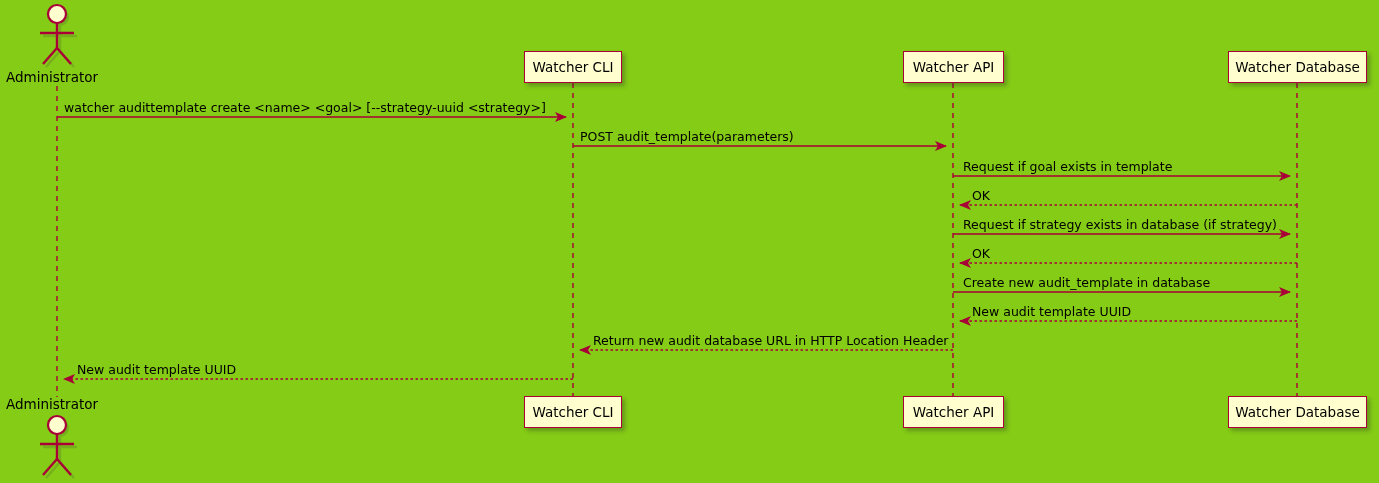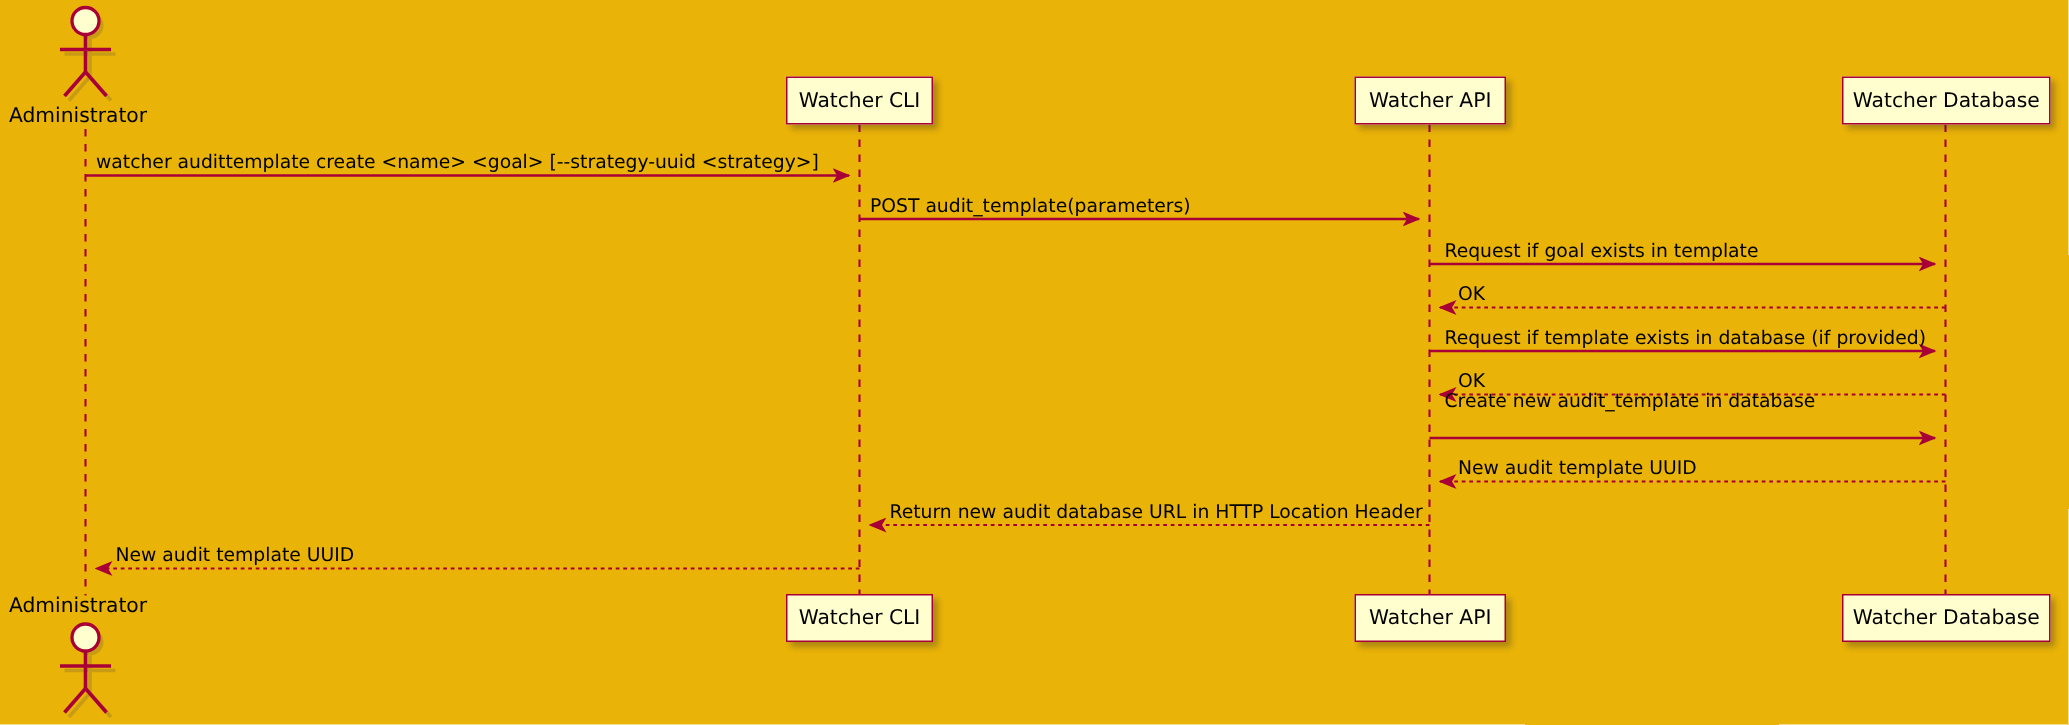--- a/index.html
+++ b/index.html
@@ -9,21 +9,21 @@
     background: #FFFFFF;
   }
   body {
     font-family: "DejaVu Sans", sans-serif;
   }
   #diagram {
     position: relative;
     width: 1379px;
     height: 483px;
     overflow: hidden;
-    background: #eab308;
+    background: #84cc16;
   }
   #diagram svg {
     position: absolute;
     left: 0;
     top: 0;
   }
   .msg-label {
     position: absolute;
     font-family: "DejaVu Sans", sans-serif;
     font-size: 12.5px;
@@ -158,25 +158,25 @@
   </div>
 
   <div class="msg-label" style="left:64px; top:101px;">watcher audittemplate create &lt;name&gt; &lt;goal&gt; [--strategy-uuid &lt;strategy&gt;]</div>
 
   <div class="msg-label" style="left:580px; top:130px;">POST audit_template(parameters)</div>
 
   <div class="msg-label" style="left:963px; top:160px;">Request if goal exists in template</div>
 
   <div class="msg-label" style="left:972px; top:189px;">OK</div>
 
-  <div class="msg-label" style="left:963px; top:218px;">Request if template exists in database (if provided)</div>
+  <div class="msg-label" style="left:963px; top:218px;">Request if strategy exists in database (if strategy)</div>
 
   <div class="msg-label" style="left:972px; top:247px;">OK</div>
 
-  <div class="msg-label" style="left:963px; top:260px;">Create new audit_template in database</div>
+  <div class="msg-label" style="left:963px; top:276px;">Create new audit_template in database</div>
 
   <div class="msg-label" style="left:972px; top:305px;">New audit template UUID</div>
 
   <div class="msg-label" style="left:593px; top:334px;">Return new audit database URL in HTTP Location Header</div>
 
   <div class="msg-label" style="left:77px; top:363px;">New audit template UUID</div>
 
 </div>
 
 </body></html>

